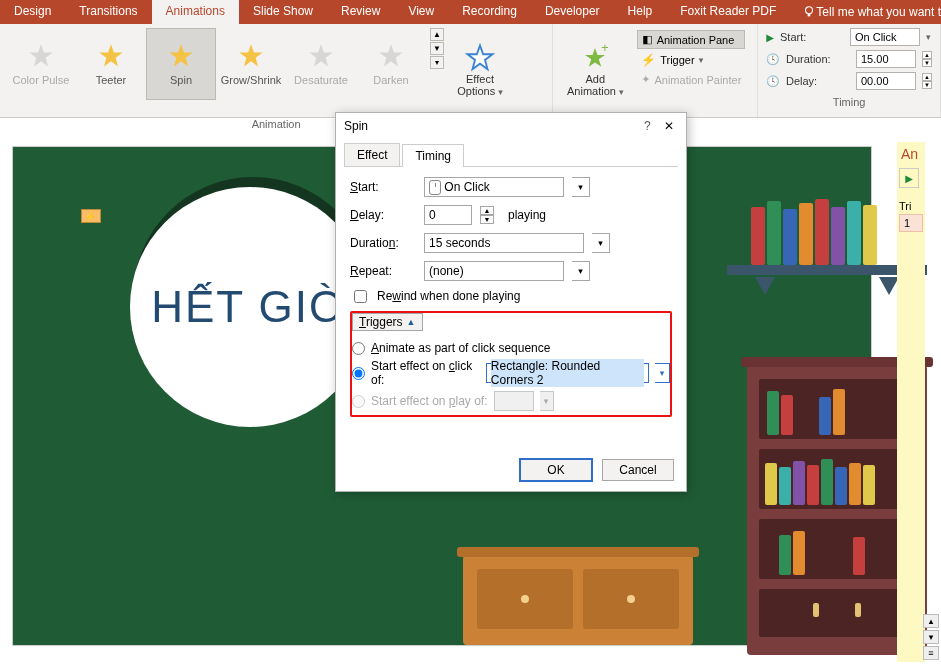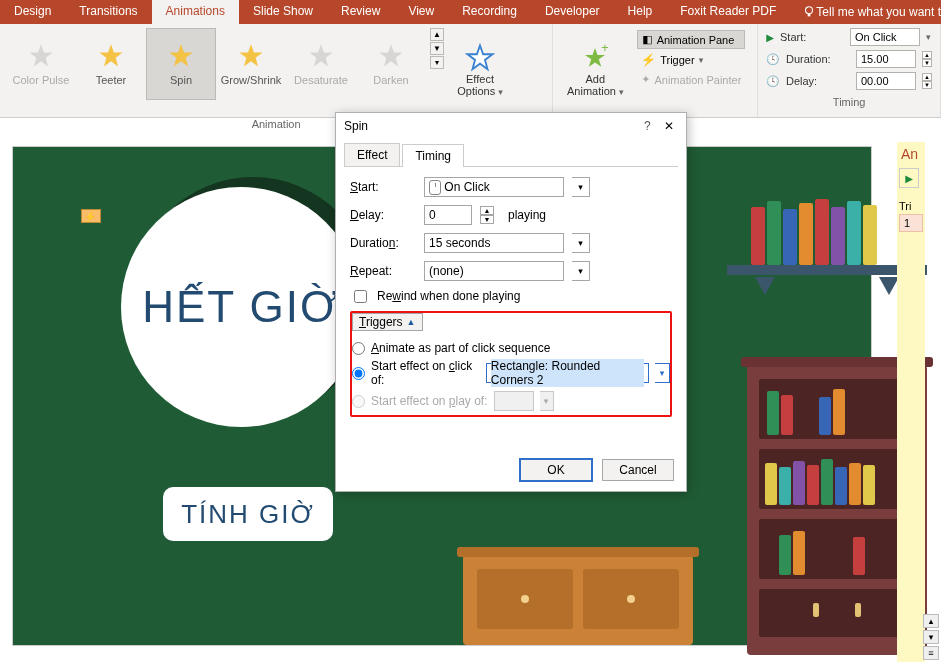--- a/index.html
+++ b/index.html
@@ -32,21 +32,21 @@
     .timing-row label { width: 64px; color: #333; }
     .timing-field { width: 60px; height: 18px; border: 1px solid #b5b2ae; background: #fff; padding: 0 4px; font-size: 11px; display: flex; align-items: center; }
     .timing-spin { display: flex; flex-direction: column; }
     .timing-spin div { width: 10px; height: 8px; border: 1px solid #b5b2ae; background: #fff; font-size: 6px; text-align: center; line-height: 6px; }
     .dropbox { display: flex; flex-direction: column; margin-left: 4px; gap:1px;}
     .dropbox div { width: 14px; height: 13px; border: 1px solid #bdbab5; background: #f3f2f1; font-size: 8px; text-align: center; line-height: 11px; cursor: pointer; }
 
     
     .slide-area { position: absolute; left: 12px; top: 146px; width: 860px; height: 500px; background: #1f5c35; border: 1px solid #ccc; }
     .circle-shadow { position: absolute; left: 120px; top: 30px; width: 240px; height: 240px; background: #14351f; border-radius: 50%; }
-    .circle { position: absolute; left: 108px; top: 40px; width: 240px; height: 240px; background: #fff; border-radius: 50%; display: flex; align-items: center; justify-content: center; }
+    .circle { position: absolute; left: 117px; top: 40px; width: 240px; height: 240px; background: #fff; border-radius: 50%; display: flex; align-items: center; justify-content: center; }
     .het-gio { font-family: Impact, "Arial Black", sans-serif; font-size: 44px; color: #234b72; letter-spacing: 2px; }
     .badge { position: absolute; left: 68px; top: 62px; width: 20px; height: 14px; background: #fbbc6a; border: 1px solid #bb8a37; display: flex; align-items: center; justify-content: center; font-size: 10px; color: #7a5410; }
     .btn-tinh-gio { position: absolute; left: 150px; top: 340px; width: 170px; height: 54px; background: #fff; border-radius: 10px; display: flex; align-items: center; justify-content: center; font-family: Impact, "Arial Black", sans-serif; font-size: 26px; color: #234b72; letter-spacing: 2px; cursor: pointer; }
 
     
     .shelf-top { position: absolute; right: -56px; top: 20px; width: 200px; height: 120px; }
     .book { position: absolute; bottom: 22px; width: 14px; border-radius: 2px; }
     .shelf-board { position: absolute; bottom: 12px; left: 0; width: 200px; height: 10px; background: #3b556a; }
     .bracket { position: absolute; bottom: -8px; width: 0; height: 0; border-left: 10px solid transparent; border-right: 10px solid transparent; border-top: 18px solid #3b556a; }
 
@@ -255,23 +255,20 @@
 </div>
 
 <div class="slide-area">
   <div class="badge">
       <span>⚡</span>
     </div>
   <div class="circle-shadow"></div>
   <div class="circle">
     <div class="het-gio">HẾT GIỜ</div>
   </div>
-  <div class="btn-tinh-gio">
-    <span>TÍNH GIỜ</span>
-  </div>
 
   <div class="shelf-top">
     <div class="book" style="left:24px; height:58px; background:#c63f3f;"></div>
     <div class="book" style="left:40px; height:64px; background:#2f8f56;"></div>
     <div class="book" style="left:56px; height:56px; background:#3666b5;"></div>
     <div class="book" style="left:72px; height:62px; background:#e28b2f;"></div>
     <div class="book" style="left:88px; height:66px; background:#c63f3f;"></div>
     <div class="book" style="left:104px; height:58px; background:#8251a8;"></div>
     <div class="book" style="left:120px; height:64px; background:#3bb0a8;"></div>
     <div class="book" style="left:136px; height:60px; background:#e0c84a;"></div>
@@ -356,21 +353,21 @@
         <span>0</span>
       </div>
       <div class="spinbtns">
           <div>▲</div>
           <div>▼</div>
         </div>
       <span style="margin-left:6px;">playing</span>
     </div>
     <div class="dlg-row">
       <span class="lbl">Duratio<span class="u">n</span>:</span>
-      <div class="dlg-field" style="width:140px;">
+      <div class="dlg-field" style="width:160px;">
         <span>15 seconds</span>
       </div>
       <div class="dropbtn">▾</div>
     </div>
     <div class="dlg-row">
       <span class="lbl"><span class="u">R</span>epeat:</span>
       <div class="dlg-field" style="width:140px;">
         <span>(none)</span>
       </div>
       <div class="dropbtn">▾</div>

